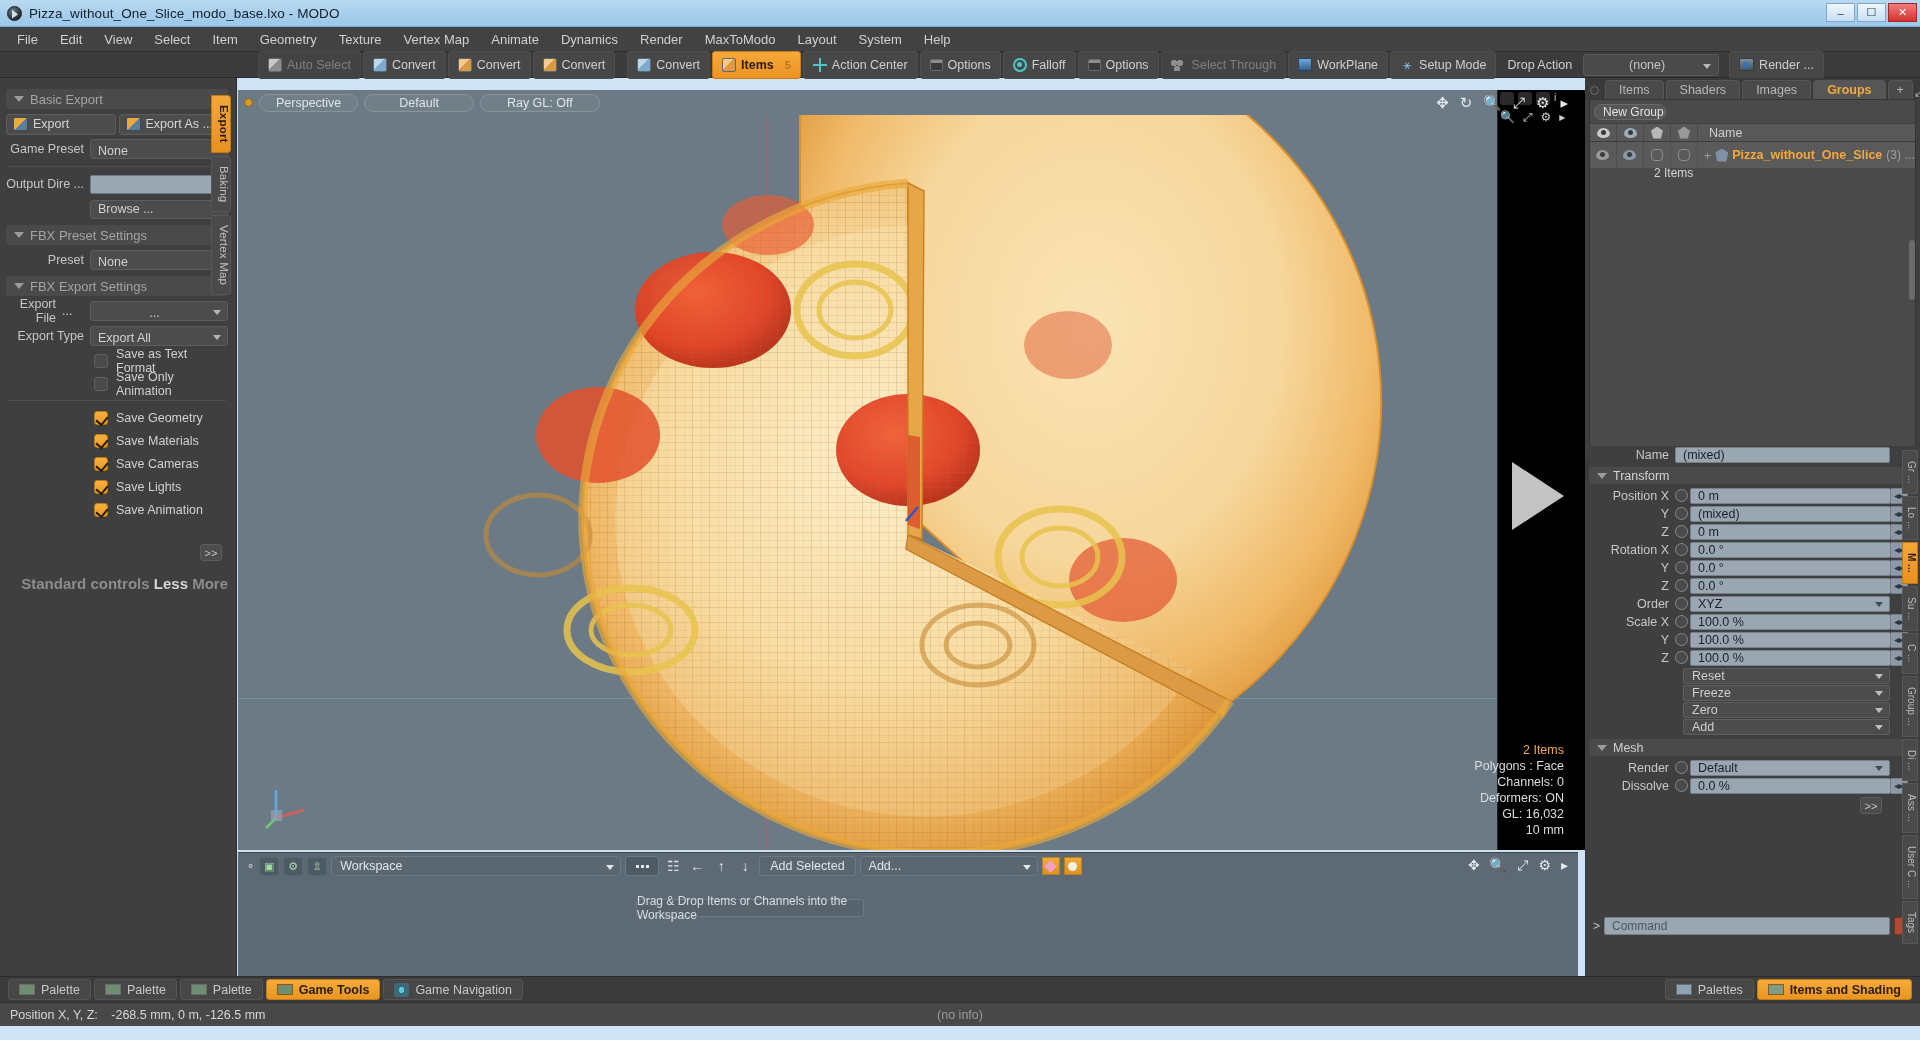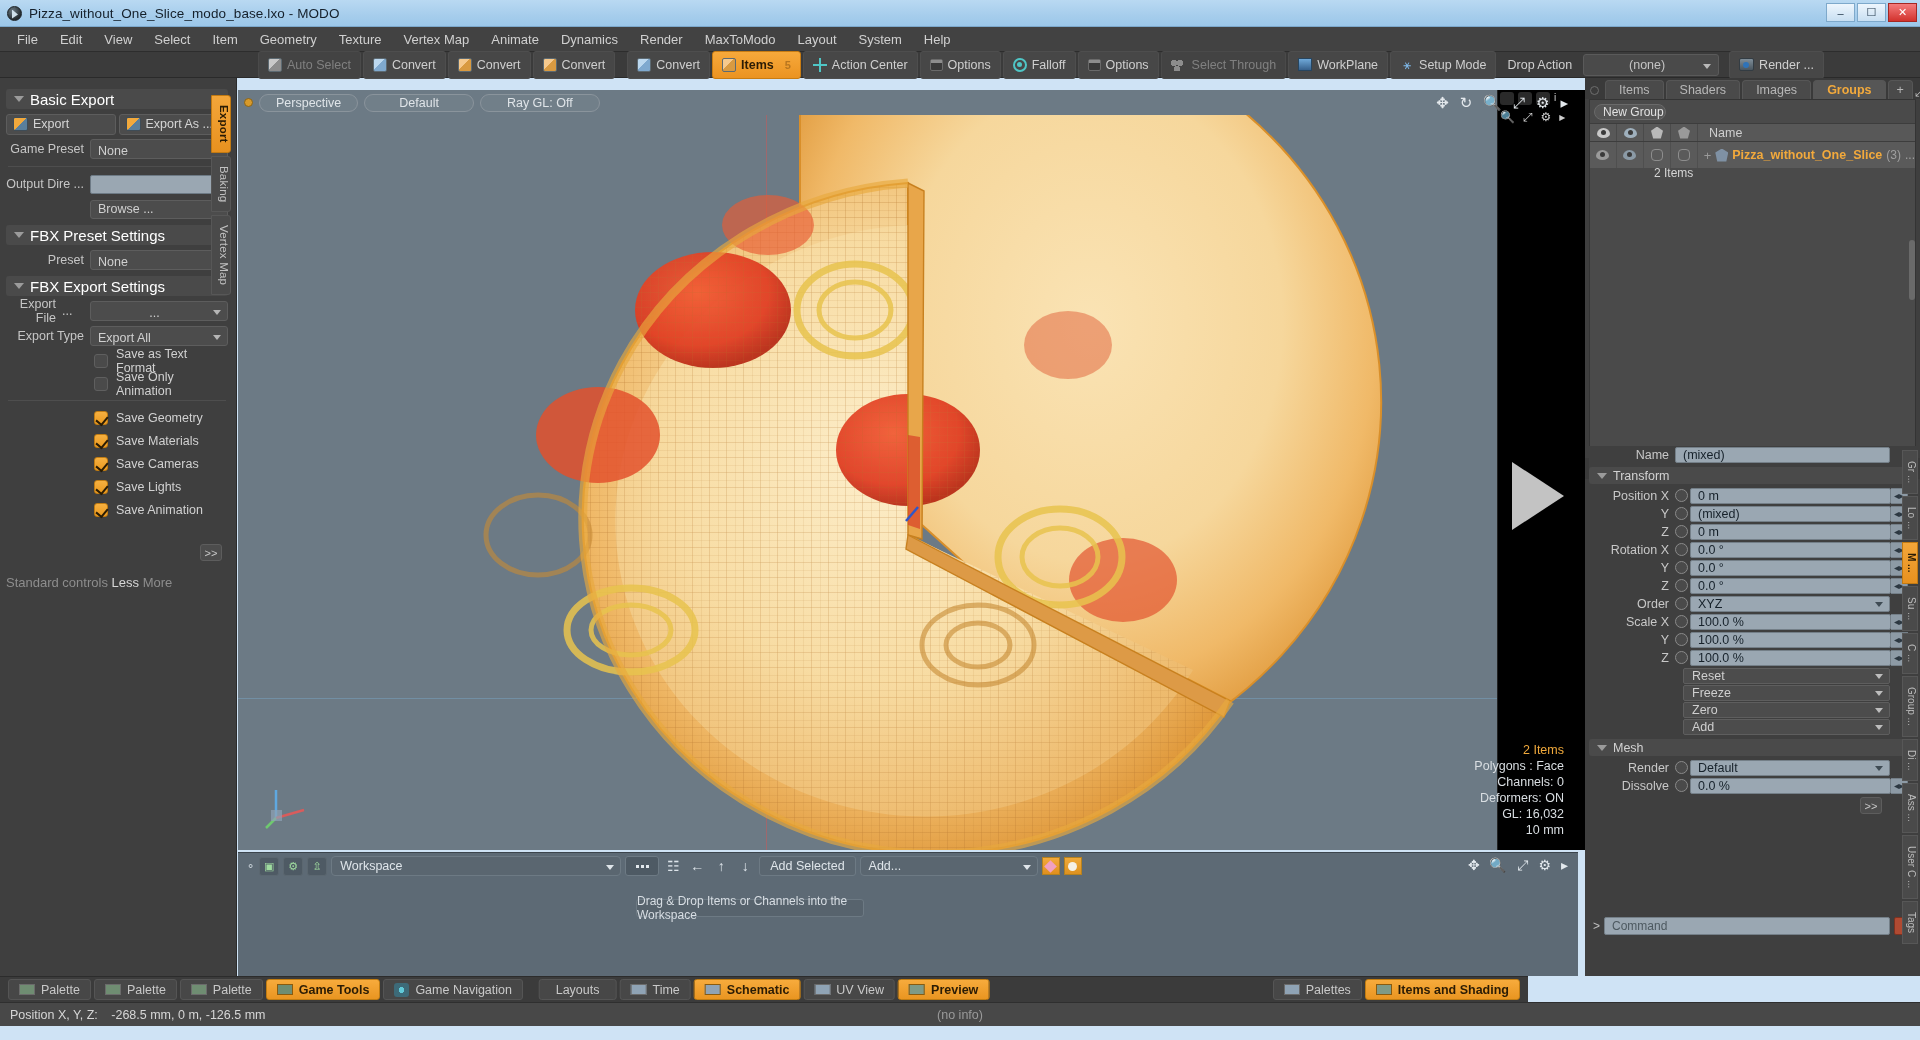--- a/index.html
+++ b/index.html
@@ -105,21 +105,21 @@
 
   
   .leftpanel{
     position:absolute; left:0; top:78px; width:237px; bottom:64px;
     background:#3f3f3f; border-right:1px solid #2b2b2b;
   }
   .lp-inner{ padding:6px 8px 0 6px; }
   .lp-section{
     height:20px; display:flex; align-items:center; gap:6px;
     background:#4a4a4a; border-radius:3px; padding-left:8px; margin:5px 0 4px 0;
-    color:#ffffff; font-size:15px;
+    color:#a3a3a3; font-size:13px;
   }
   .tri{ width:0;height:0;border-left:5px solid transparent;border-right:5px solid transparent;border-top:6px solid #9b9b9b;flex:none;}
   .lp-row{ display:flex; align-items:center; height:22px; margin-bottom:3px; }
   .lp-lab{ text-align:right; color:#c6c6c6; font-size:12.5px; padding-right:6px; flex:none;}
   .lp-btn{
     flex:1; height:21px; background:#4c4c4c; border:1px solid #5d5d5d; border-radius:3px;
     display:flex;align-items:center;gap:5px; padding-left:6px; color:#d5d5d5; font-size:12.5px;
   }
   .expico{
     width:15px;height:14px;flex:none;border-radius:2px;
@@ -143,21 +143,21 @@
   .chk{
     width:14px;height:14px;border:1px solid #5f5f5f;border-radius:3px;background:#4a4a4a;flex:none;margin-right:8px;
   }
   .chk.on{ background:linear-gradient(#f6b040,#eb9a20); border-color:#c07c13; position:relative;}
   .chk.on:after{
     content:''; position:absolute; left:3px; top:2px; width:6px;height:9px;
     border:solid #2a1c04; border-width:0 2px 2px 0; transform:rotate(40deg);
   }
   .chklab{ color:#d1d1d1; font-size:12.5px;}
   .lp-divider{ height:1px;background:#4e4e4e;margin:6px 2px;}
-  .lp-foot{ text-align:left;color:#8d8d8d;font-size:13px;margin-top:14px;}
+  .lp-foot{ text-align:right;color:#8d8d8d;font-size:15px;margin-top:14px;font-weight:bold;}
   .lp-more{ width:22px;height:17px;background:#4c4c4c;border:1px solid #5d5d5d;border-radius:3px;
     color:#c8c8c8;font-size:11px;display:flex;align-items:center;justify-content:center;margin-left:auto;}
 
   
   .vtabs{ position:absolute; left:211px; top:95px; width:20px; }
   .vtab{
     width:20px; padding:9px 0; margin-bottom:3px; background:#4a4a4a; border:1px solid #575757;
     border-radius:0 3px 3px 0; color:#c0c0c0; font-size:11.5px;
     writing-mode:vertical-rl; text-align:center; letter-spacing:.2px;
   }
@@ -267,21 +267,21 @@
   .cmdbar{ position:absolute; left:4px; right:4px; bottom:4px; height:20px; display:flex; align-items:center; gap:4px;}
   .cmd-in{ flex:1;height:18px;background:#9aa7b2;border:1px solid #747f88;border-radius:2px;
     color:#4d5960;font-size:12px;display:flex;align-items:center;padding-left:7px;}
   .cmd-go{ width:18px;height:18px;background:#b04a32;border:1px solid #7d3220;border-radius:2px;flex:none;}
   .rtabs{ position:absolute; right:2px; top:372px; width:16px; }
   .rtab{ width:16px;padding:10px 0;margin-bottom:2px;background:#4a4a4a;border:1px solid #575757;
     color:#bdbdbd;font-size:10px;writing-mode:vertical-rl;text-align:center;}
   .rtab.on{ background:linear-gradient(#f3a63a,#e8911f);color:#2b1c05;border-color:#c27a12;font-weight:bold;}
 
   
-  .palbar{ position:absolute; left:0; bottom:38px; width:1528px; height:26px; background:#3b3b3b; border-top:1px solid #2c2c2c;
+  .palbar{ position:absolute; left:0; bottom:38px; width:1920px; height:26px; background:#3b3b3b; border-top:1px solid #2c2c2c;
     display:flex;align-items:center;padding-left:8px;gap:3px;}
   .pal{
     height:21px;border:1px solid #555;border-radius:3px;background:#474747;color:#c9c9c9;font-size:12.5px;
     display:flex;align-items:center;gap:6px;padding:0 10px;
   }
   .pal.on{ background:linear-gradient(#f7ab3c,#e99521); color:#2b1c05; border-color:#c07c12; font-weight:bold;}
   .pal-ic{ width:16px;height:11px;border:1px solid #6b6b6b;background:#6f8d72;flex:none;}
   .pal.on .pal-ic{ border-color:#8a5b0e; background:#6f8d72;}
   .pal-nav{ width:15px;height:14px;flex:none;background:radial-gradient(circle at 50% 50%,#61c9d8 3px,transparent 3px),#3d6a78;border-radius:3px;}
   .centerpals{ position:absolute; left:50%; transform:translateX(-50%); display:flex; gap:3px;}
@@ -907,41 +907,20 @@
     </div>
     <div class="pal on">
       <span class="pal-ic"></span>
       <span>Game Tools</span>
     </div>
     <div class="pal">
       <span class="pal-nav"></span>
       <span>Game Navigation</span>
     </div>
 
-    <div class="centerpals">
-      <div class="pal" style="padding:0 16px">
-        <span>Layouts</span>
-      </div>
-      <div class="pal">
-        <span class="pal-ic" style="background:#8fa3b5"></span>
-        <span>Time</span>
-      </div>
-      <div class="pal on">
-        <span class="pal-ic" style="background:#8fa3b5"></span>
-        <span>Schematic</span>
-      </div>
-      <div class="pal">
-        <span class="pal-ic" style="background:#8fa3b5"></span>
-        <span>UV View</span>
-      </div>
-      <div class="pal on">
-        <span class="pal-ic" style="background:#7f9a86"></span>
-        <span>Preview</span>
-      </div>
-    </div>
 
     <div class="rightpals">
       <div class="pal">
         <span class="pal-ic" style="background:#8fa3b5"></span>
         <span>Palettes</span>
       </div>
       <div class="pal on">
         <span class="pal-ic" style="background:#7f9a86"></span>
         <span>Items and Shading</span>
       </div>

